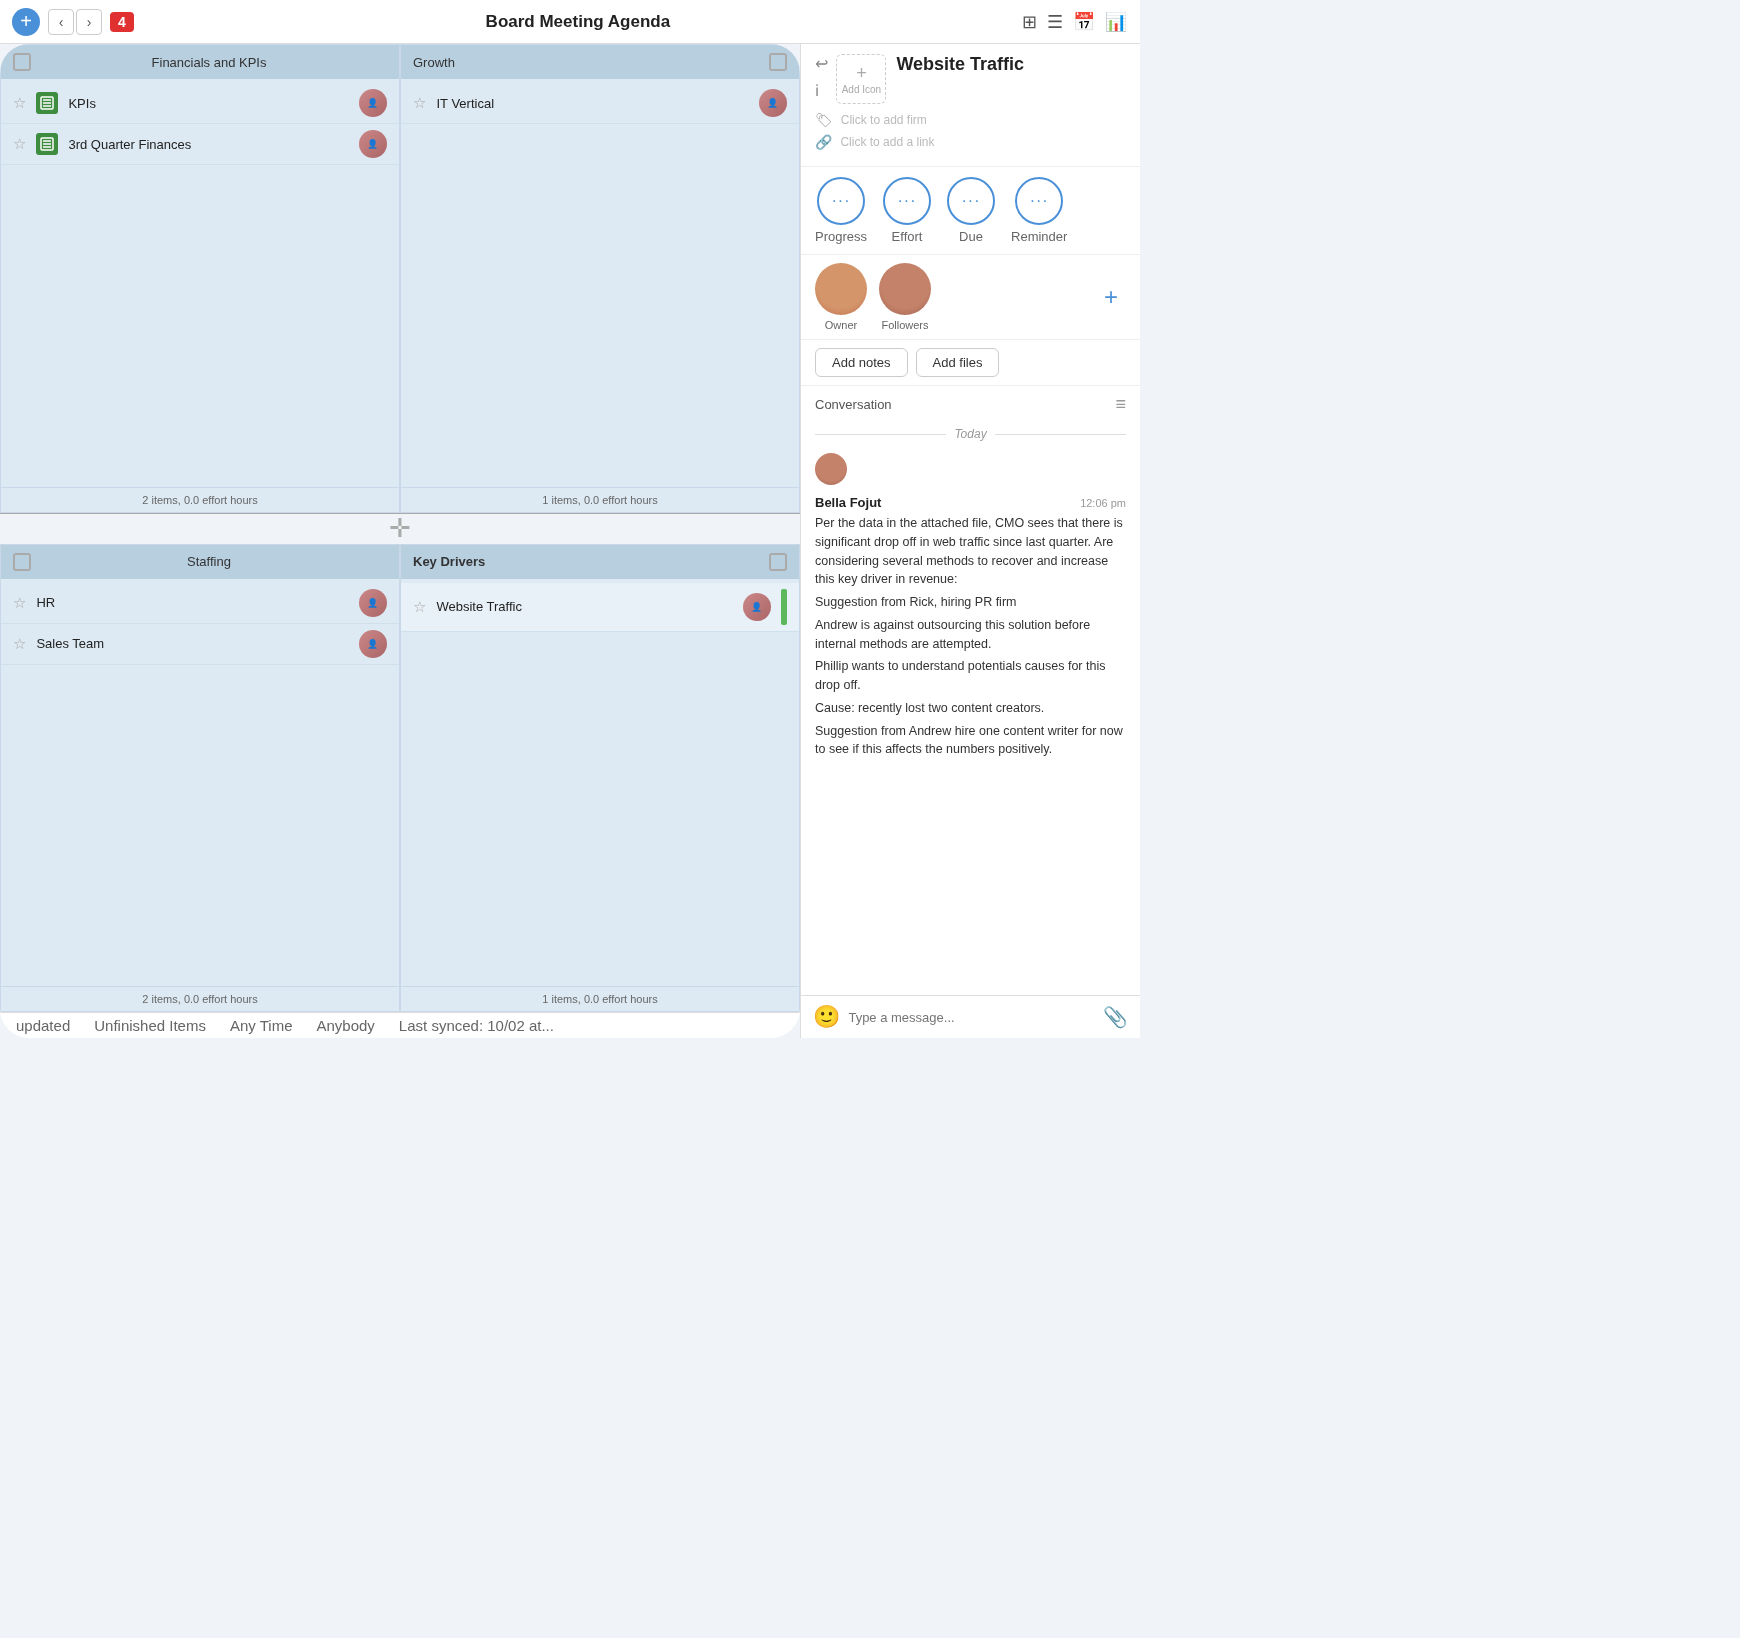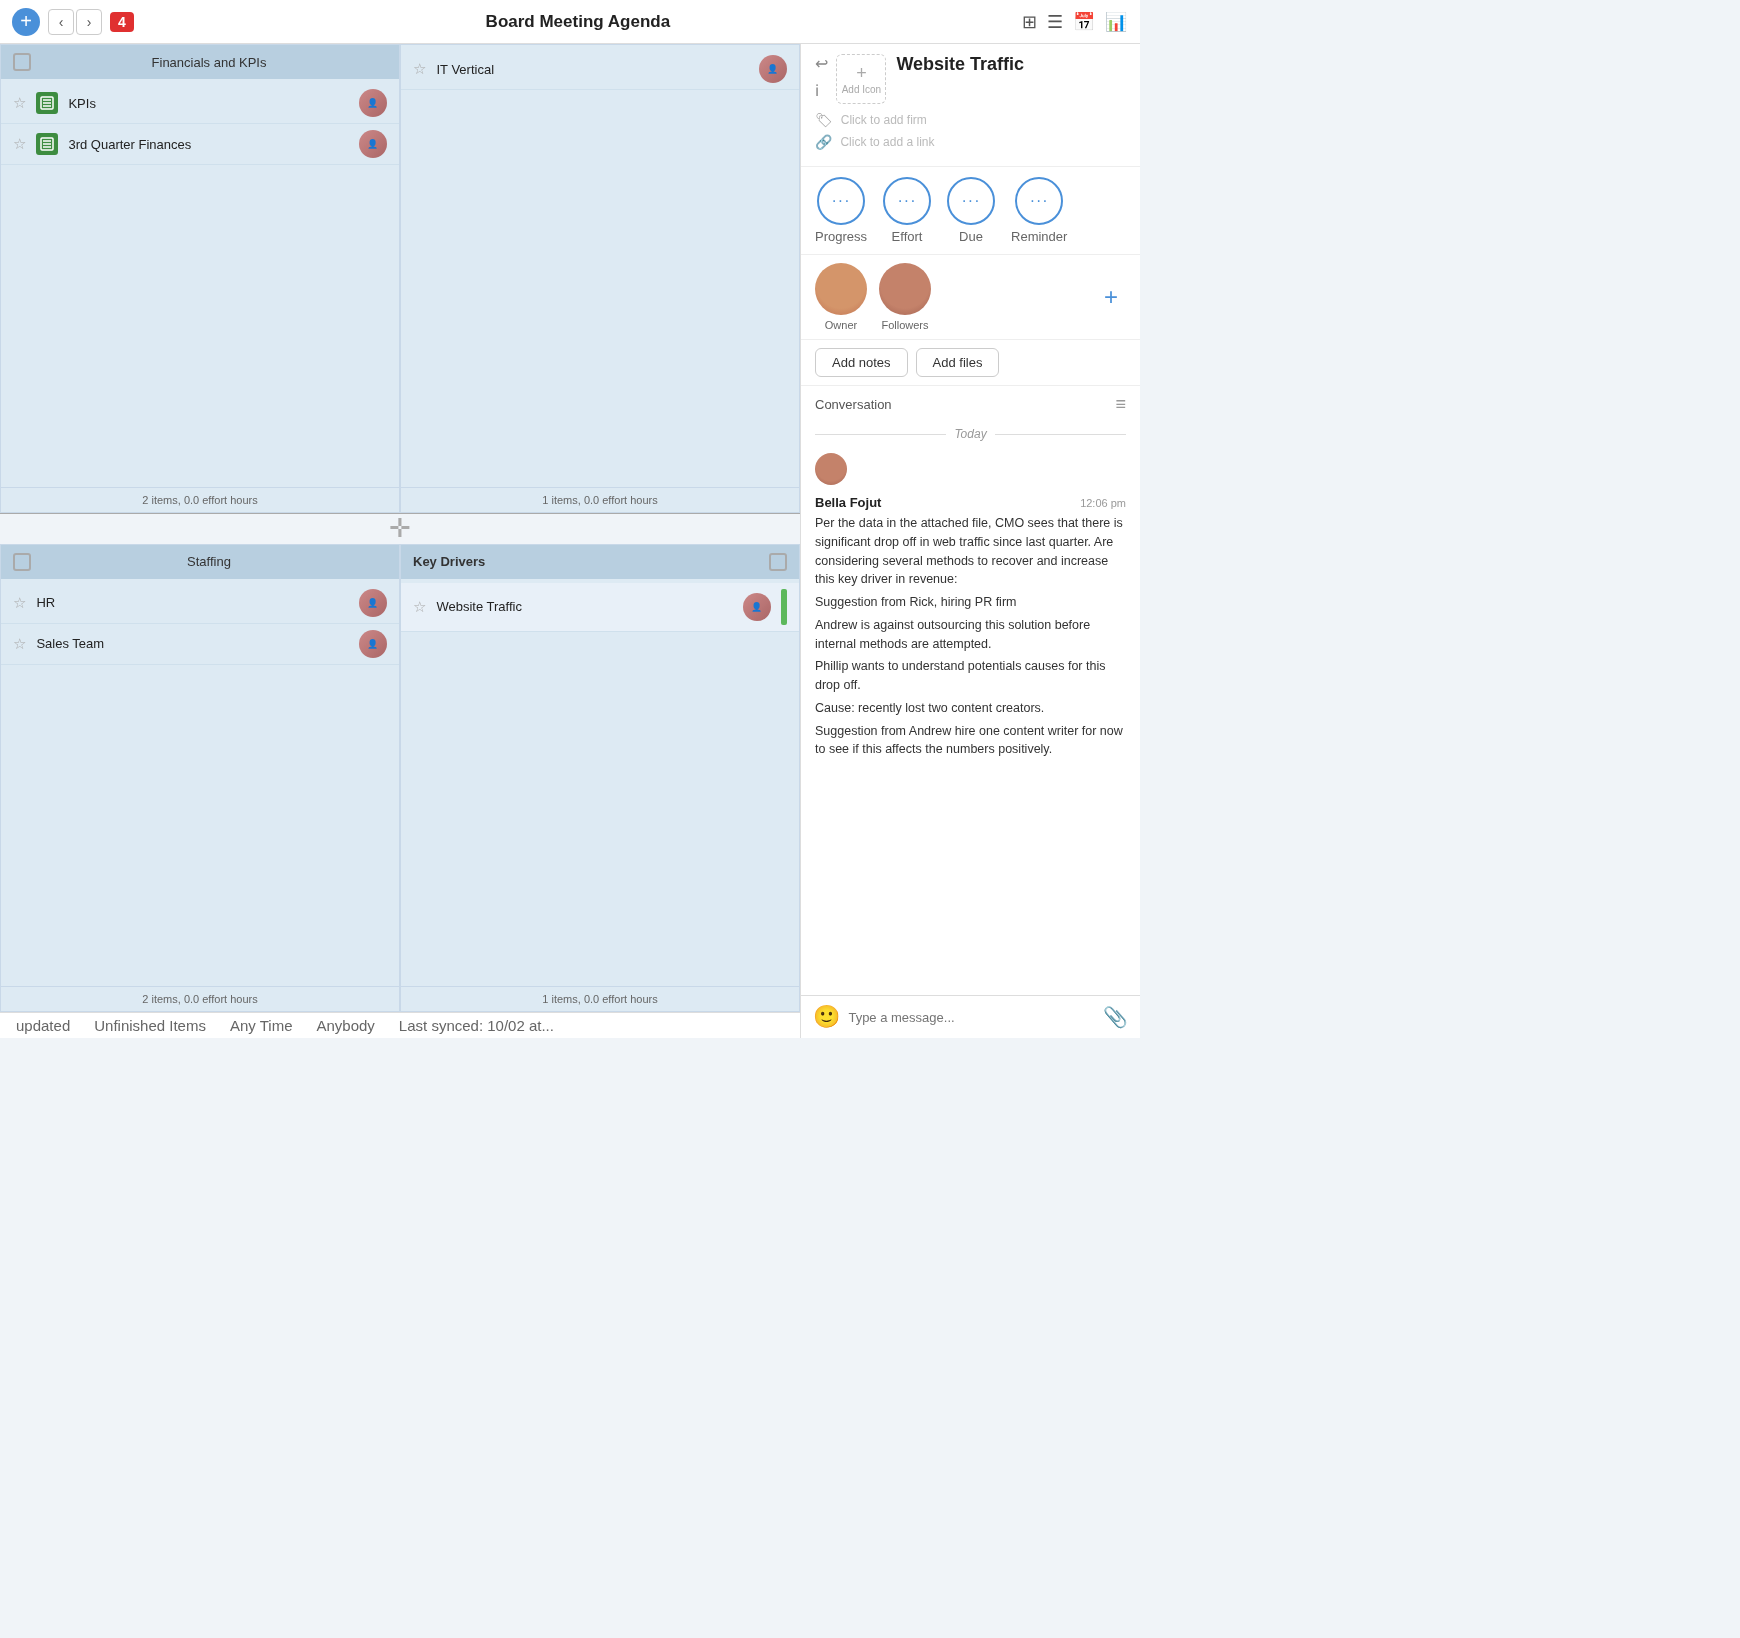--- a/index.html
+++ b/index.html
@@ -12,21 +12,21 @@
     .toolbar-nav button { background: none; border: 1px solid #ccc; border-radius: 4px; cursor: pointer; width: 26px; height: 26px; font-size: 14px; color: #555; }
     .toolbar-badge { background: #e03030; color: #fff; border-radius: 4px; padding: 2px 8px; font-weight: bold; font-size: 14px; }
     .toolbar-title { flex: 1; text-align: center; font-size: 17px; font-weight: 600; color: #222; }
     .toolbar-icons { display: flex; gap: 10px; }
     .toolbar-icons span { font-size: 18px; color: #555; cursor: pointer; }
 
     
     .main-content { display: flex; flex: 1; overflow: hidden; }
 
     
-    .board-area { flex: 1; display: flex; flex-direction: column; overflow: hidden; }
+    .board-area { flex: 1; display: flex; flex-direction: column; overflow: hidden; border-radius: 29px; }
     .board-section { display: flex; flex-direction: column; border: 1px solid #c8d8e8; overflow: hidden; }
     .board-section-header { background: #b8cfe0; padding: 8px 12px; font-size: 13px; font-weight: 500; color: #333; display: flex; align-items: center; justify-content: space-between; }
     .board-section-header.bold { font-weight: 700; }
     .board-section-body { background: #ddeaf3; flex: 1; padding: 4px 0; overflow-y: auto; }
     .board-item { display: flex; align-items: center; padding: 6px 12px; gap: 10px; cursor: pointer; border-bottom: 1px solid #cfe0ec; }
     .board-item.selected { background: #e8f0f8; }
     .star-icon { color: #aaa; font-size: 15px; cursor: pointer; }
     .item-icon { width: 22px; height: 22px; background: #3d8c40; border: 2px solid #3d8c40; border-radius: 3px; display: flex; align-items: center; justify-content: center; flex-shrink: 0; }
     .item-icon svg { width: 14px; height: 14px; fill: #fff; }
     .item-label { flex: 1; font-size: 13px; color: #222; }
@@ -157,20 +157,24 @@
               <span class="item-label">3rd Quarter Finances</span>
               <div class="avatar-placeholder">
                   <span style="font-size:9px">👤</span>
                 </div>
             </div>
           </div>
           <div class="board-section-footer">2 items, 0.0 effort hours</div>
         </div>
 
         <div class="board-section">
+          <div class="board-section-header">
+            <span>Growth</span>
+            <div class="section-check"></div>
+          </div>
           <div class="board-section-body">
             <div class="board-item">
               <span class="star-icon">☆</span>
               <span class="item-label">IT Vertical</span>
               <div class="avatar-placeholder">
                   <span style="font-size:9px">👤</span>
                 </div>
             </div>
           </div>
           <div class="board-section-footer">1 items, 0.0 effort hours</div>

